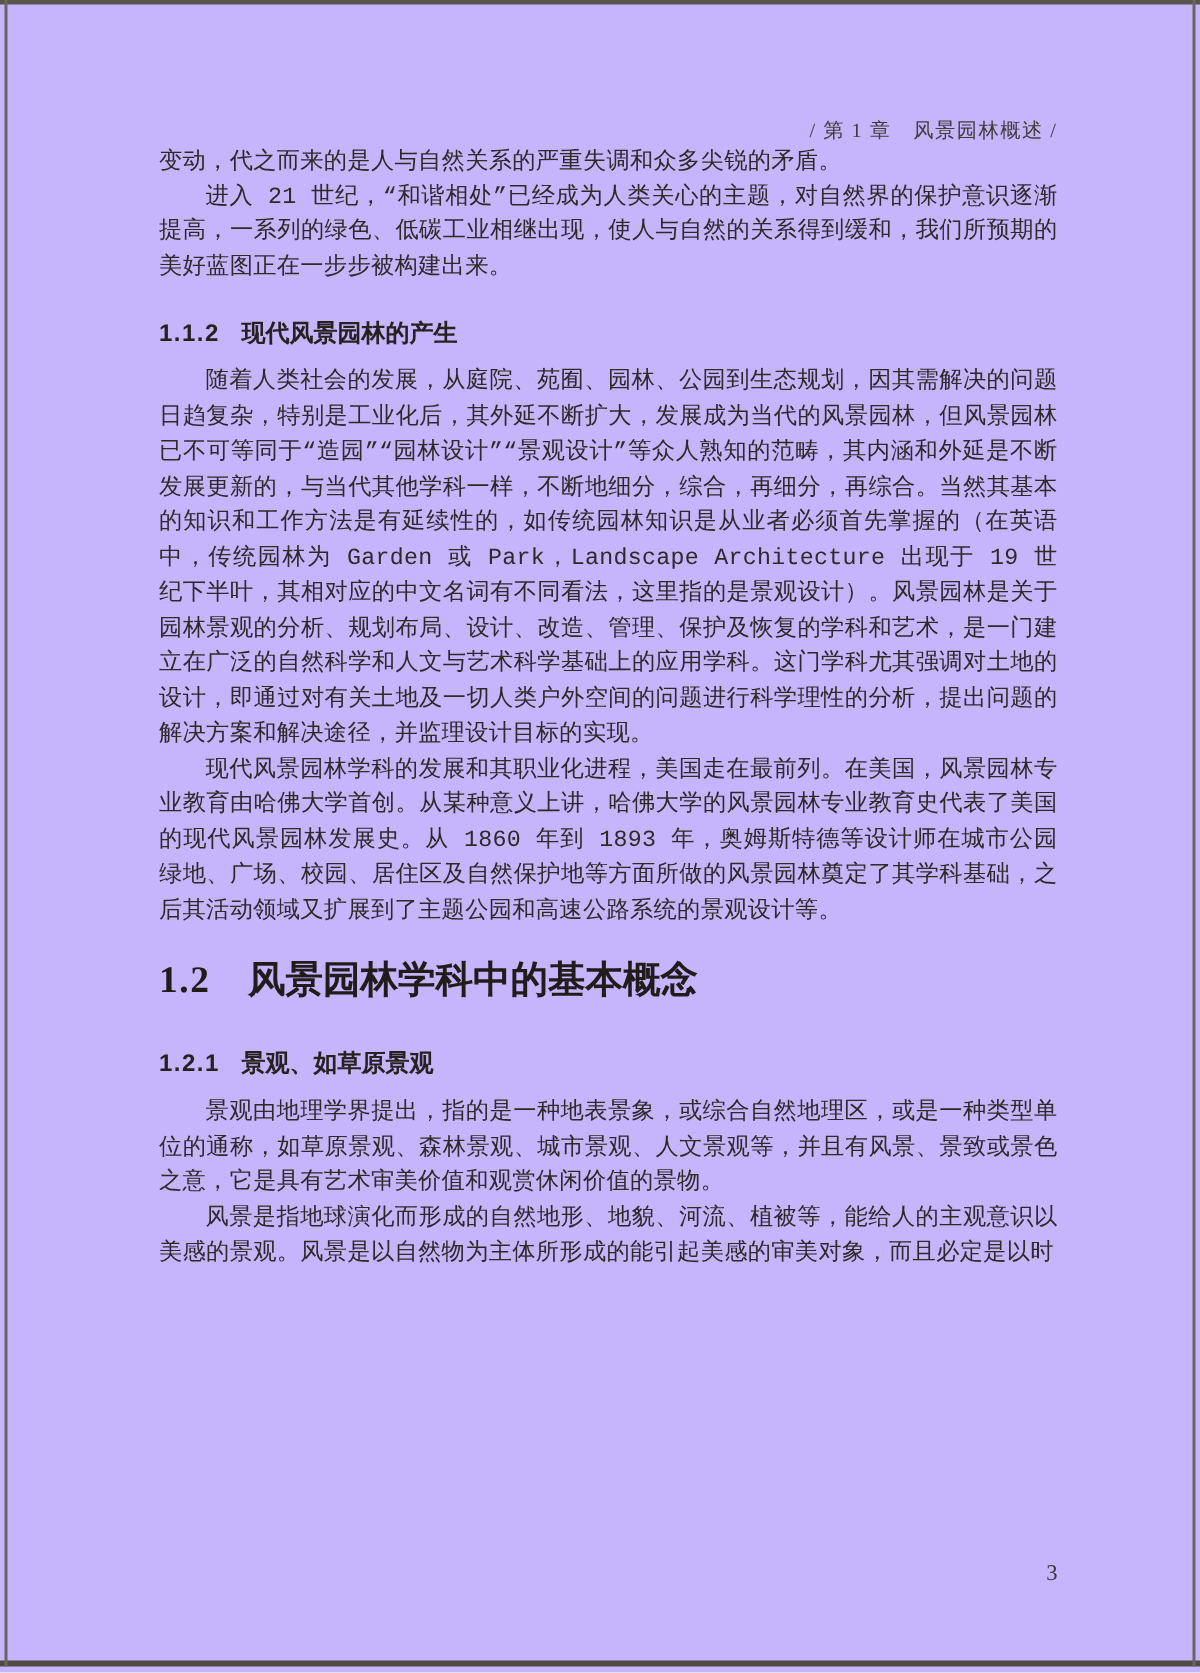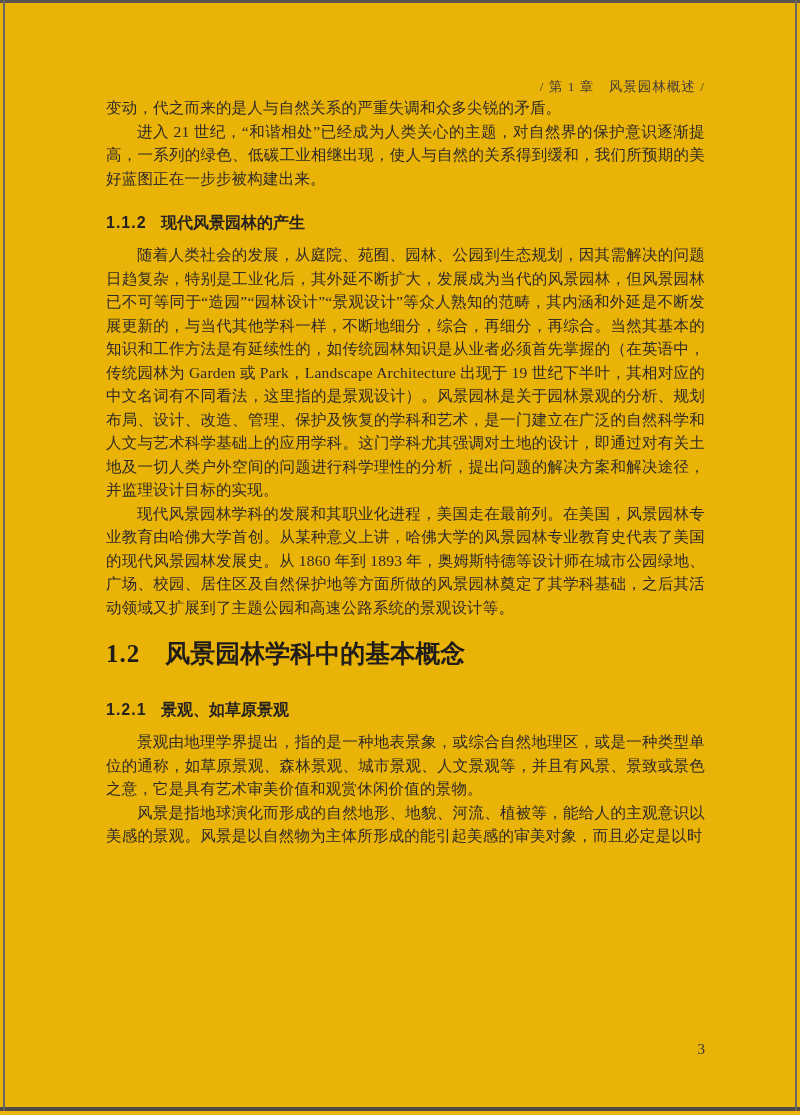--- a/index.html
+++ b/index.html
@@ -1,20 +1,20 @@
 <!DOCTYPE html>
 <html><head>
 <meta charset="utf-8">
 <style>
   html, body { margin: 0; padding: 0; background: #ffffff; }
   .page {
     position: relative;
     width: 800px;
     height: 1115px;
-    background: #eab308;
+    background: #c4b5fd;
     overflow: hidden;
     font-family: "Liberation Serif", "DejaVu Serif", serif;
     color: #2e2a27;
   }
   
   .frame { position: absolute; background: #5b544e; }
   .frame-top    { left: 0; top: 0; width: 800px; height: 3px; }
   .frame-bottom { left: 0; top: 1107px; width: 800px; height: 4px; background: #504a45; }
   .frame-left   { left: 3px; top: 0; width: 2px; height: 1111px; background: #6b6560; }
   .frame-right  { left: 795px; top: 0; width: 2px; height: 1111px; background: #6b6560; }
@@ -33,21 +33,21 @@
   .body-text { }
 
   .para {
     margin: 0;
     font-size: 15.5px;
     line-height: 23.5px;
     text-align: justify;
     text-align-last: left;
     letter-spacing: 0.2px;
   }
-  .para.indent { text-indent: 2em; }
+  .para.indent { text-indent: 2em; font-family: Liberation Mono, monospace; }
 
   .h3 {
     margin: 20px 0 7px 0;
     font-size: 16px;
     line-height: 26px;
     font-weight: bold;
     font-family: "Liberation Sans", "DejaVu Sans", sans-serif;
     color: #26221f;
   }
   .h3 .h-num { margin-right: 0.9em; letter-spacing: 1px; }

